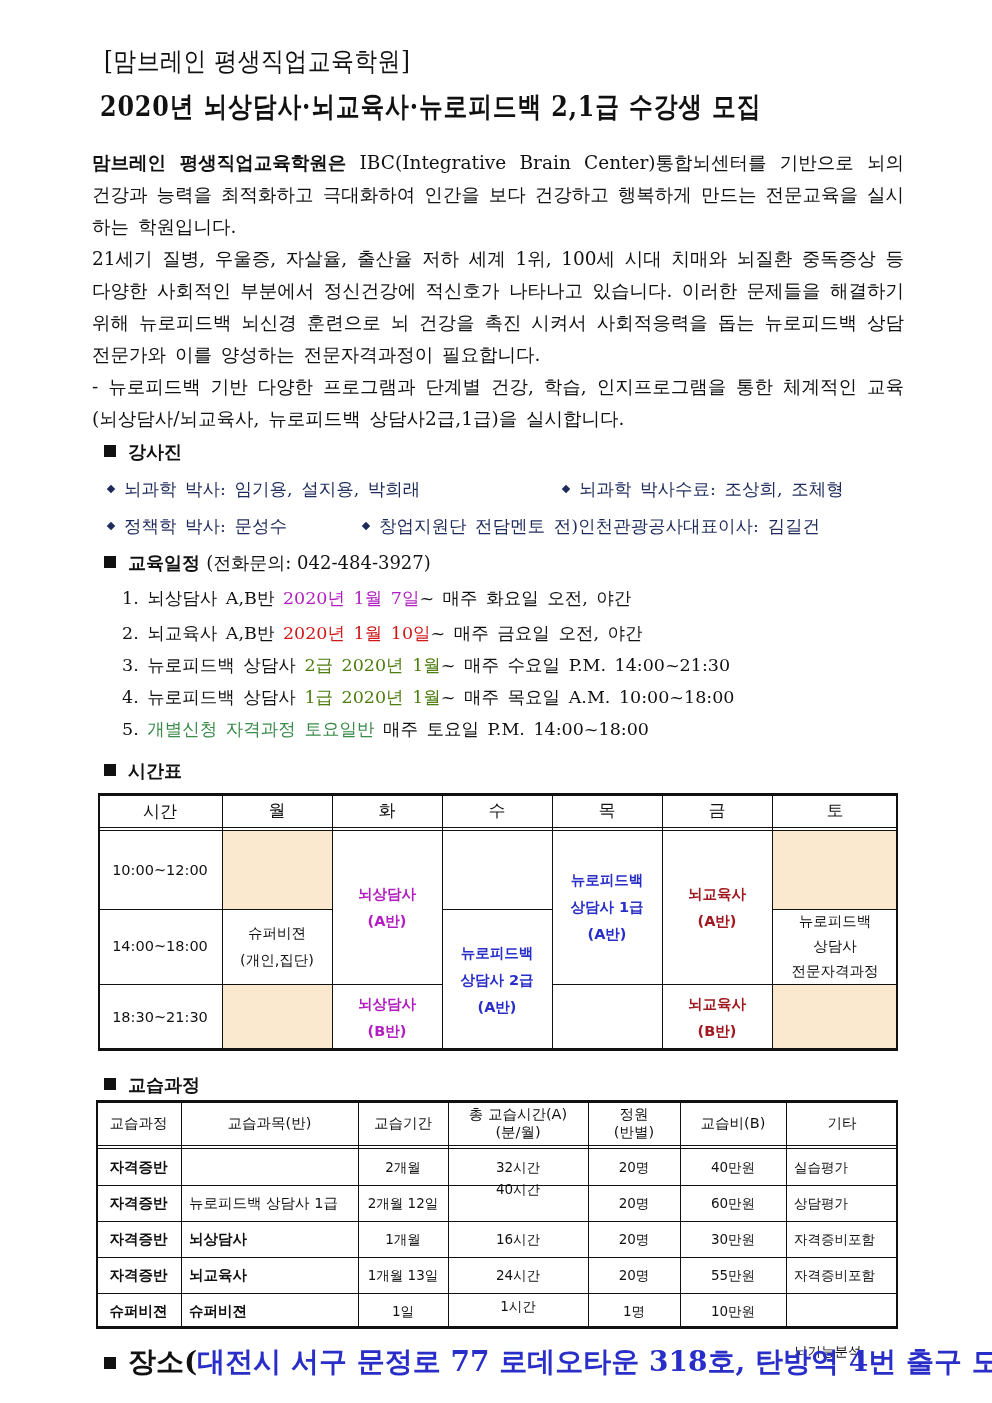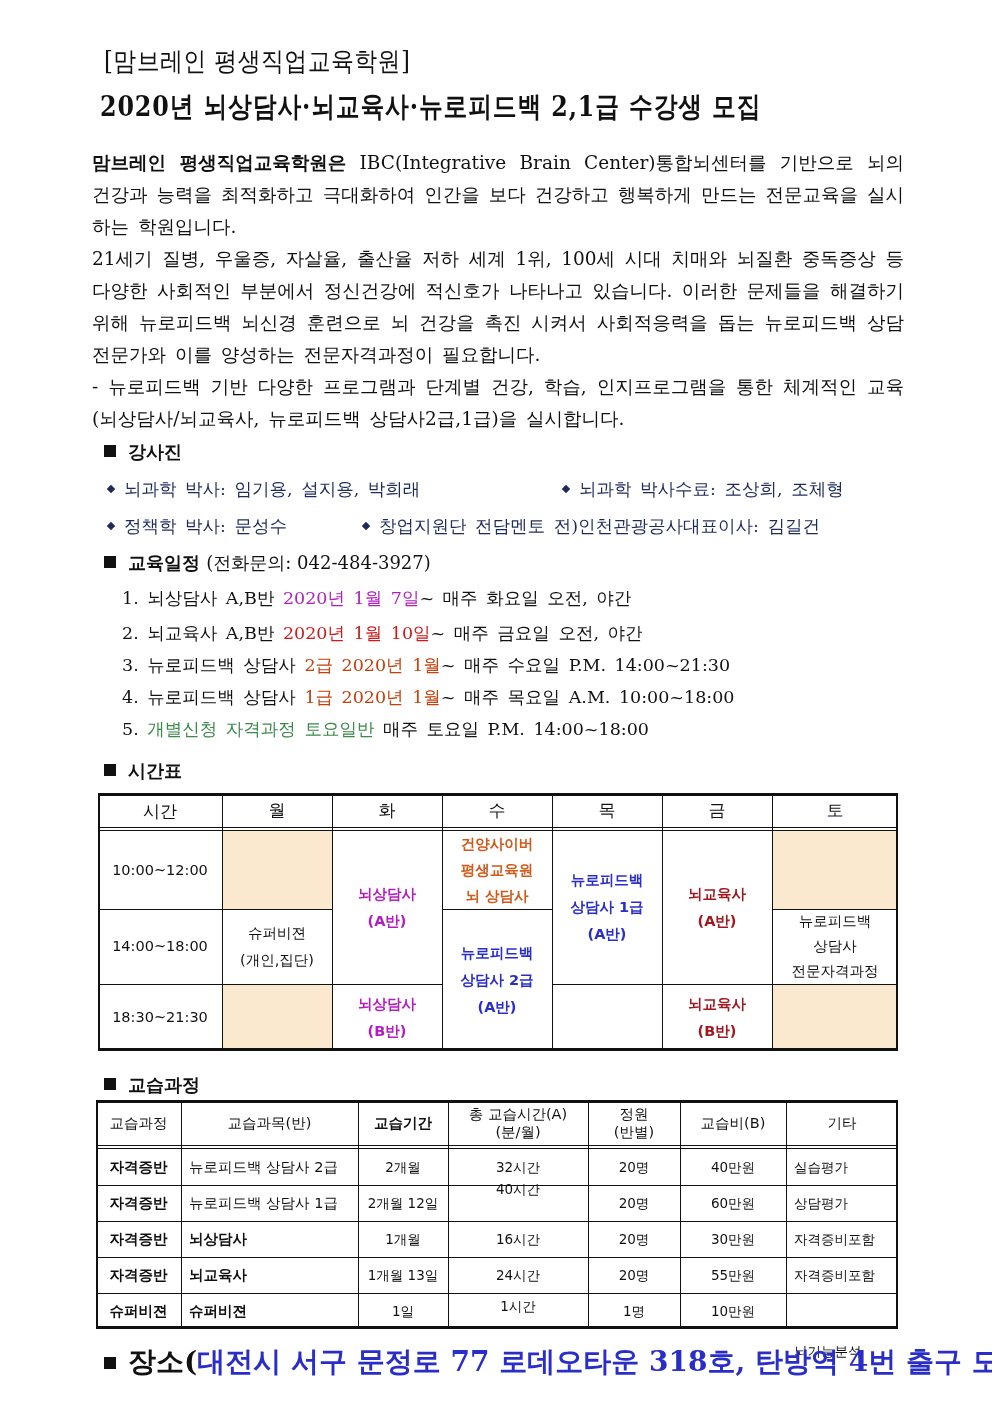--- a/index.html
+++ b/index.html
@@ -17,21 +17,21 @@
   .section-h { left: 104px; font-size: 18px; font-weight: bold; white-space: nowrap; }
   .section-h .sq { display: inline-block; width: 12px; height: 12px; background: #111; margin-right: 12px; vertical-align: 1px; }
   .section-h .sub { font-weight: normal; }
 
   .inst { font-size: 17.5px; color: #1d2a5a; white-space: nowrap; word-spacing: 3px; }
   .inst .dia { display: inline-block; width: 6px; height: 6px; background: #1d2a5a; transform: rotate(45deg); margin-right: 10px; vertical-align: 3px; }
 
   .sched { left: 122px; font-size: 17.5px; white-space: nowrap; word-spacing: 3px; }
   .c-magenta { color: #b020c0; }
   .c-red { color: #d01818; }
-  .c-blue { color: #c2410c; }
+  .c-blue { color: #4d7c0f; }
   .c-green { color: #3a8a4a; }
 
   
   #timetable { left: 98px; top: 793px; width: 800px; height: 258px; }
   #timetable .cell { position: absolute; box-sizing: border-box; display: flex; align-items: center; justify-content: center; text-align: center;
                      font-family: "DejaVu Sans", "Liberation Sans", sans-serif; font-size: 14.5px; line-height: 27px; }
   .hdr { font-size: 17px !important; }
   .beige { background: #fae9cf; }
   .tt-line { position: absolute; background: #111; }
   .tt-orange { color: #d05a1a; font-weight: bold; }
@@ -129,25 +129,20 @@
 
   <div class="cell tt-magenta" style="left:234px; top:38px; width:110px; height:153px; flex-direction:column;">
     <div>뇌상담사</div>
     <div>(A반)</div>
   </div>
   <div class="cell tt-magenta" style="left:234px; top:191px; width:110px; height:67px; flex-direction:column;">
     <div>뇌상담사</div>
     <div>(B반)</div>
   </div>
 
-  <div class="cell tt-orange" style="left:344px; top:38px; width:110px; height:78px; flex-direction:column; line-height:26px;">
-    <div>건양사이버</div>
-    <div>평생교육원</div>
-    <div>뇌 상담사</div>
-  </div>
   <div class="cell tt-blue" style="left:344px; top:116px; width:110px; height:142px; flex-direction:column;">
     <div>뉴로피드백</div>
     <div>상담사 2급</div>
     <div>(A반)</div>
   </div>
 
   <div class="cell tt-blue" style="left:454px; top:38px; width:110px; height:153px; flex-direction:column;">
     <div>뉴로피드백</div>
     <div>상담사 1급</div>
     <div>(A반)</div>
@@ -191,30 +186,29 @@
 </div>
 
 <div class="abs section-h" style="top:1073px;">
   <span class="sq"></span><span>교습과정</span>
 </div>
 
 <div id="curr" class="abs">
 
   <div class="cell" style="left:0; top:0; width:85px; height:46px;">교습과정</div>
   <div class="cell" style="left:85px; top:0; width:177px; height:46px;">교습과목(반)</div>
-  <div class="cell" style="left:262px; top:0; width:90px; height:46px;font-weight:bold;">교습기간</div>
+  <div class="cell" style="left:262px; top:0; width:90px; height:46px;">교습기간</div>
   <div class="cell" style="left:352px; top:0; width:140px; height:46px; white-space:pre-line;">총 교습시간(A)
 (분/월)</div>
   <div class="cell" style="left:492px; top:0; width:92px; height:46px; white-space:pre-line;">정원
 (반별)</div>
   <div class="cell" style="left:584px; top:0; width:106px; height:46px;">교습비(B)</div>
   <div class="cell" style="left:690px; top:0; width:112px; height:46px;">기타</div>
 
   <div class="cell bold" style="left:0; top:49px; width:85px; height:36px;">자격증반</div>
-  <div class="cell left" style="left:85px; top:49px; width:177px; height:36px;">뉴로피드백 상담사 2급</div>
   <div class="cell thin" style="left:262px; top:49px; width:90px; height:36px;">2개월</div>
   <div class="cell thin" style="left:352px; top:49px; width:140px; height:36px;">32시간</div>
   <div class="cell thin" style="left:492px; top:49px; width:92px; height:36px;">20명</div>
   <div class="cell thin" style="left:584px; top:49px; width:106px; height:36px;">40만원</div>
   <div class="cell left thin" style="left:690px; top:49px; width:112px; height:36px;">실습평가</div>
 
   <div class="cell bold" style="left:0; top:85px; width:85px; height:36px;">자격증반</div>
   <div class="cell left" style="left:85px; top:85px; width:177px; height:36px;">뉴로피드백 상담사 1급</div>
   <div class="cell thin" style="left:262px; top:85px; width:90px; height:36px;">2개월 12일</div>
   <div class="cell thin" style="left:352px; top:71px; width:140px; height:36px;">40시간</div>

